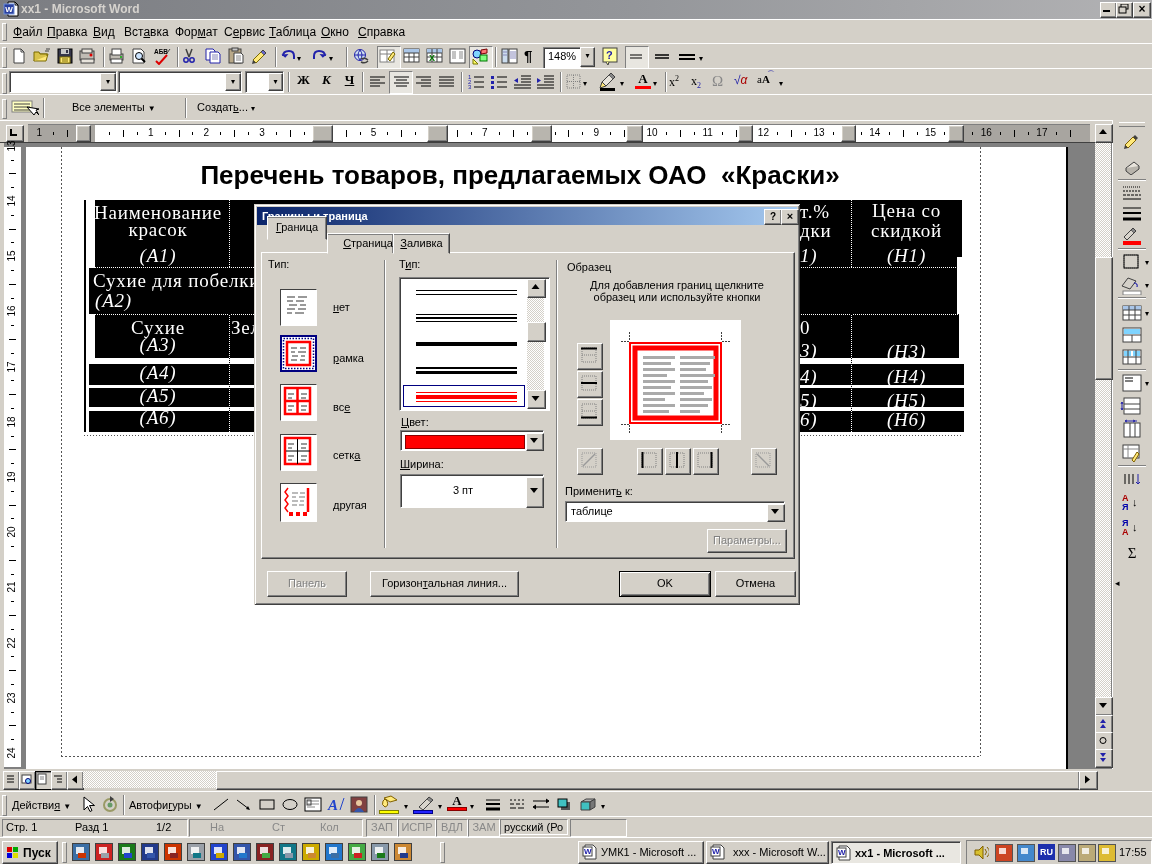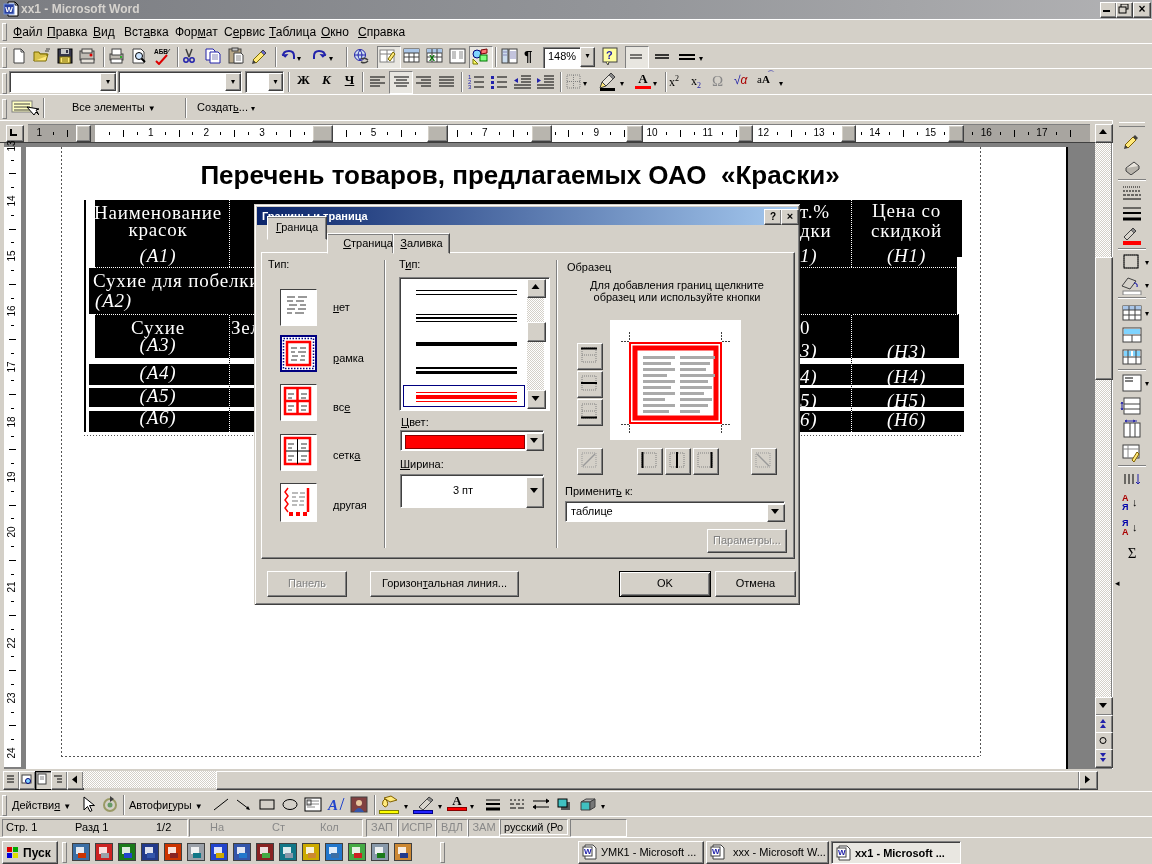--- a/index.html
+++ b/index.html
@@ -1385,13 +1385,40 @@
   <span style="position:absolute;left:26px;top:4px">xxx - Microsoft W...</span>
  </div>
  <div class="ab" style="left:831px;top:3px;width:128px;height:21px;overflow:hidden;white-space:nowrap;background:#e9e7e1;border:1px solid;border-color:#808080 #fff #fff #808080;box-shadow:inset 1px 1px 0 #404040">
   <svg width="16" height="16" style="position:absolute;left:4px;top:3px">
         <path d="M3 1 h8 l3 3 v11 h-11 z" fill="#fff" stroke="#404040"></path>
         <rect x="1" y="3" width="9" height="9" fill="#fff" stroke="#404040"></rect>
         <text x="2" y="10" font-size="8" font-weight="bold" fill="#22a">W</text>
       </svg>
   <span style="position:absolute;left:23px;top:5px;font-weight:bold">xx1 - Microsoft ...</span>
  </div>
+ <div class="ab sunk1" style="left:966px;top:2px;width:184px;height:23px">
+  <div class="ab" id="tray" style="left:0;top:0;width:184px;height:23px">
+        <div class="ab" style="left:6px;top:3px;width:16px;height:16px">
+          <svg width="16" height="16">
+            <path d="M2 6 h4 l4 -4 v13 l-4 -4 h-4 z" fill="#d8c030" stroke="#806000"></path>
+            <path d="M12 5 q3 3 0 6 M14 3 q5 5 0 10" stroke="#806000" fill="none"></path>
+          </svg>
+        </div>
+        <div class="ab" style="left:28px;top:3px;width:16px;height:16px;background:#cc4422;border:1px solid #555">
+          <div style="position:absolute;left:3px;top:3px;width:7px;height:6px;background:#fff;opacity:.8"></div>
+        </div>
+        <div class="ab" style="left:50px;top:3px;width:16px;height:16px;background:#4488cc;border:1px solid #555">
+          <div style="position:absolute;left:3px;top:3px;width:7px;height:6px;background:#fff;opacity:.8"></div>
+        </div>
+        <div class="ab" style="left:71px;top:3px;width:17px;height:16px;background:#1c2fad;color:#fff;font-size:9px;font-weight:bold;text-align:center;line-height:16px">RU</div>
+        <div class="ab" style="left:91px;top:3px;width:16px;height:16px;background:#8888aa;border:1px solid #555">
+          <div style="position:absolute;left:3px;top:3px;width:7px;height:6px;background:#fff;opacity:.8"></div>
+        </div>
+        <div class="ab" style="left:111px;top:3px;width:16px;height:16px;background:#bbaa77;border:1px solid #555">
+          <div style="position:absolute;left:3px;top:3px;width:7px;height:6px;background:#fff;opacity:.8"></div>
+        </div>
+        <div class="ab" style="left:131px;top:3px;width:16px;height:16px;background:#ddbb33;border:1px solid #555">
+          <div style="position:absolute;left:3px;top:3px;width:7px;height:6px;background:#fff;opacity:.8"></div>
+        </div>
+      </div>
+  <div class="ab" style="left:152px;top:5px;font-size:11px">17:55</div>
+ </div>
 </div>
 
 </body></html>

